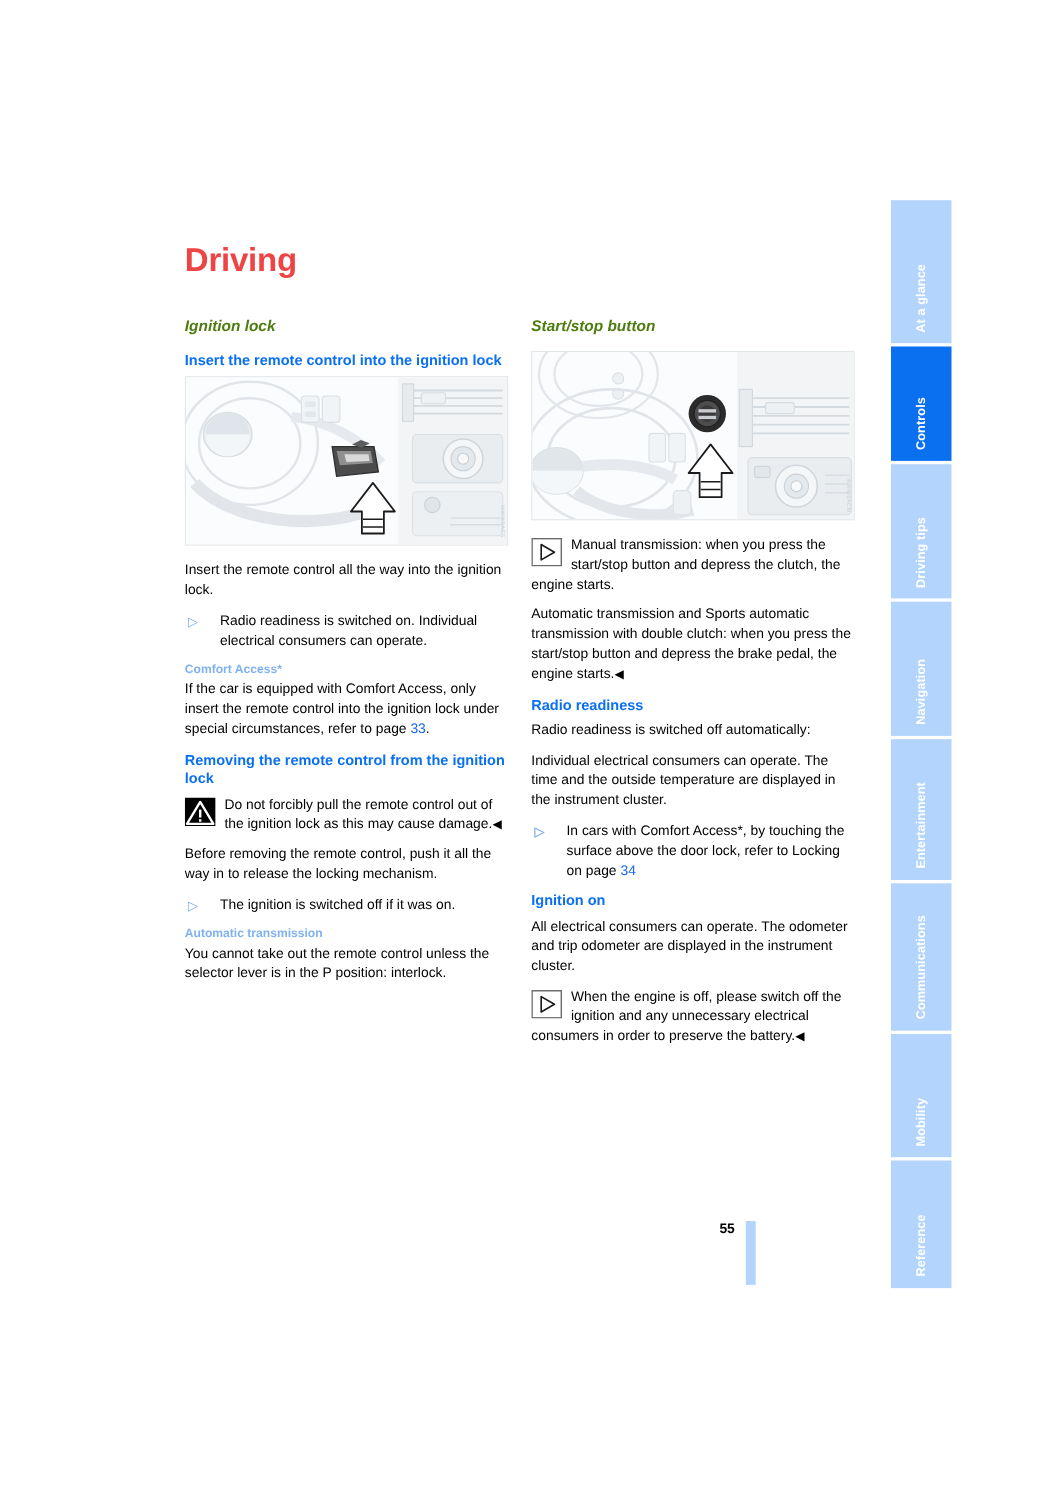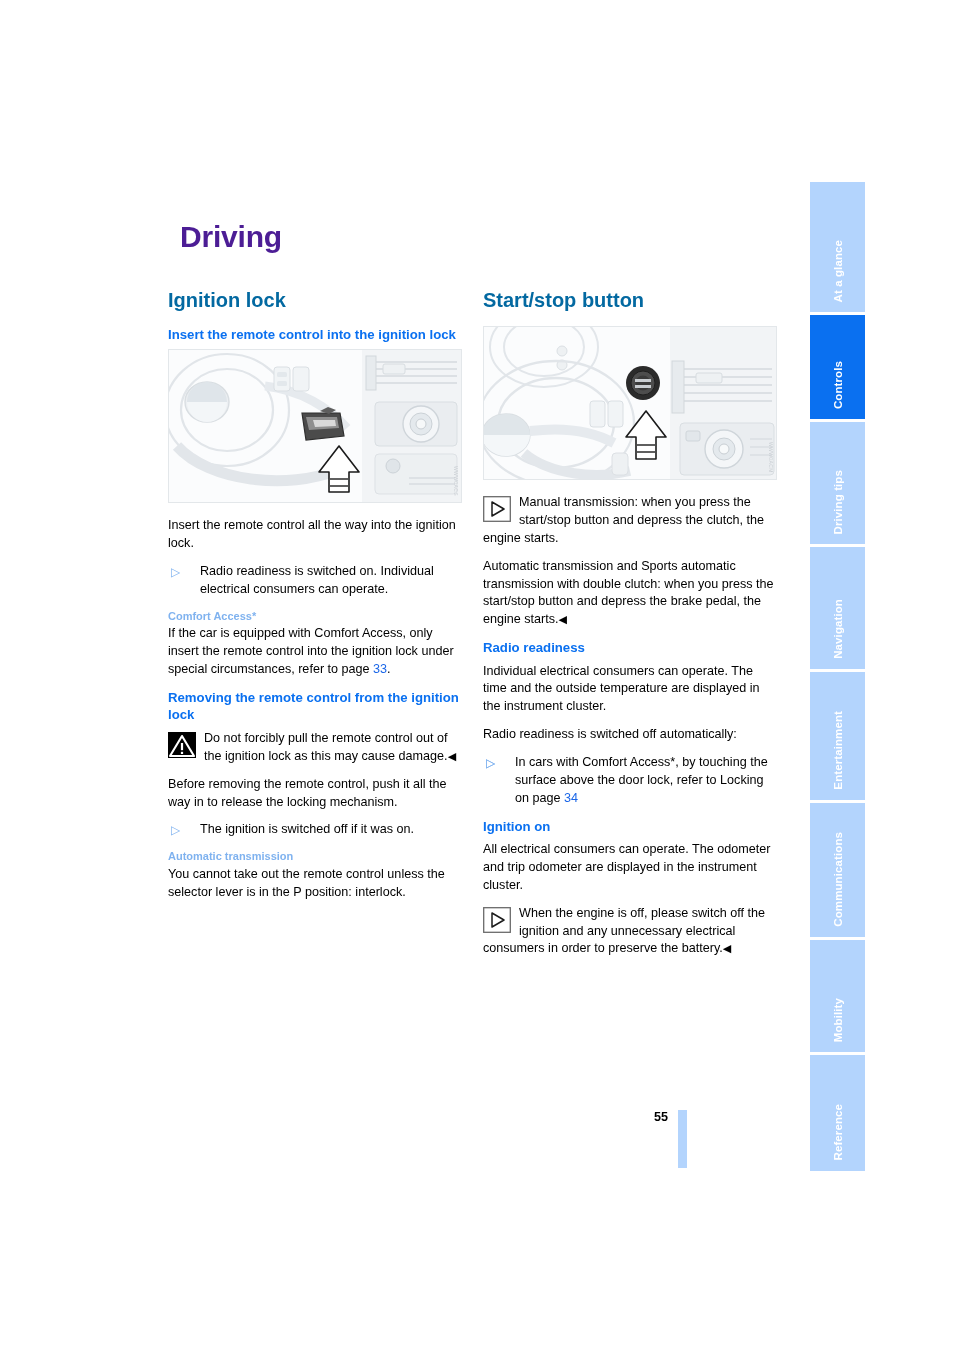--- a/index.html
+++ b/index.html
@@ -19,44 +19,45 @@
   
   .page {
     position: absolute;
     left: 0; top: 0;
     width: 954px; height: 1350px;
   }
 
   
   .chapter-title {
     position: absolute;
-    left: 180px;
+    left: 168px;
     top: 220px;
     font-size: 30px;
     font-weight: bold;
-    color: #4c1d95;
+    color: #ef4444;
     letter-spacing: -0.2px;
   }
 
   
   .col {
     position: absolute;
     top: 288px;
     width: 292px;
   }
   .col-left  { left: 168px; }
   .col-right { left: 483px; }
 
   
   h2.sect {
     margin: 0 0 14px 0;
-    font-size: 20px;
-    font-weight: bold;
-    color: #0369a1;
+    font-size: 14px;
+    font-weight: bold;
+    color: #4d7c0f;
     line-height: 1.2;
+    font-style: italic;
   }
   h3.sub {
     margin: 0 0 6px 0;
     font-size: 13.2px;
     font-weight: bold;
     color: #0a70f0;
     line-height: 1.32;
   }
   h3.sub-light {
     margin: 0 0 2px 0;
@@ -391,22 +392,22 @@
           <rect x="0.7" y="0.7" width="26.6" height="24.6" fill="#ffffff" stroke="#6a6a6a" stroke-width="1.3"></rect>
           <path d="M9 6 L21 13 L9 20 Z" fill="none" stroke="#1b1b1b" stroke-width="1.5" stroke-linejoin="round"></path>
         </svg>
       </span>
       <span>Manual transmission: when you press the start/stop button and depress the clutch, the engine starts.</span>
     </div>
 
     <p class="body"><span>Automatic transmission and Sports automatic transmission with double clutch: when you press the start/stop button and depress the brake pedal, the engine starts.</span><span class="endmark">◀</span></p>
 
     <h3 class="sub">Radio readiness</h3>
+    <p class="body">Radio readiness is switched off automatically:</p>
     <p class="body">Individual electrical consumers can operate. The time and the outside temperature are displayed in the instrument cluster.</p>
-    <p class="body">Radio readiness is switched off automatically:</p>
 
     <ul class="tri">
       <li>
         <span class="tri-mark">▷</span>
       </li>
       <li>
         <span class="tri-mark">▷</span>
         <span>In cars with Comfort Access*, by touching the surface above the door lock, refer to Locking on page </span><span class="pg-ref">34</span>
       </li>
     </ul>

